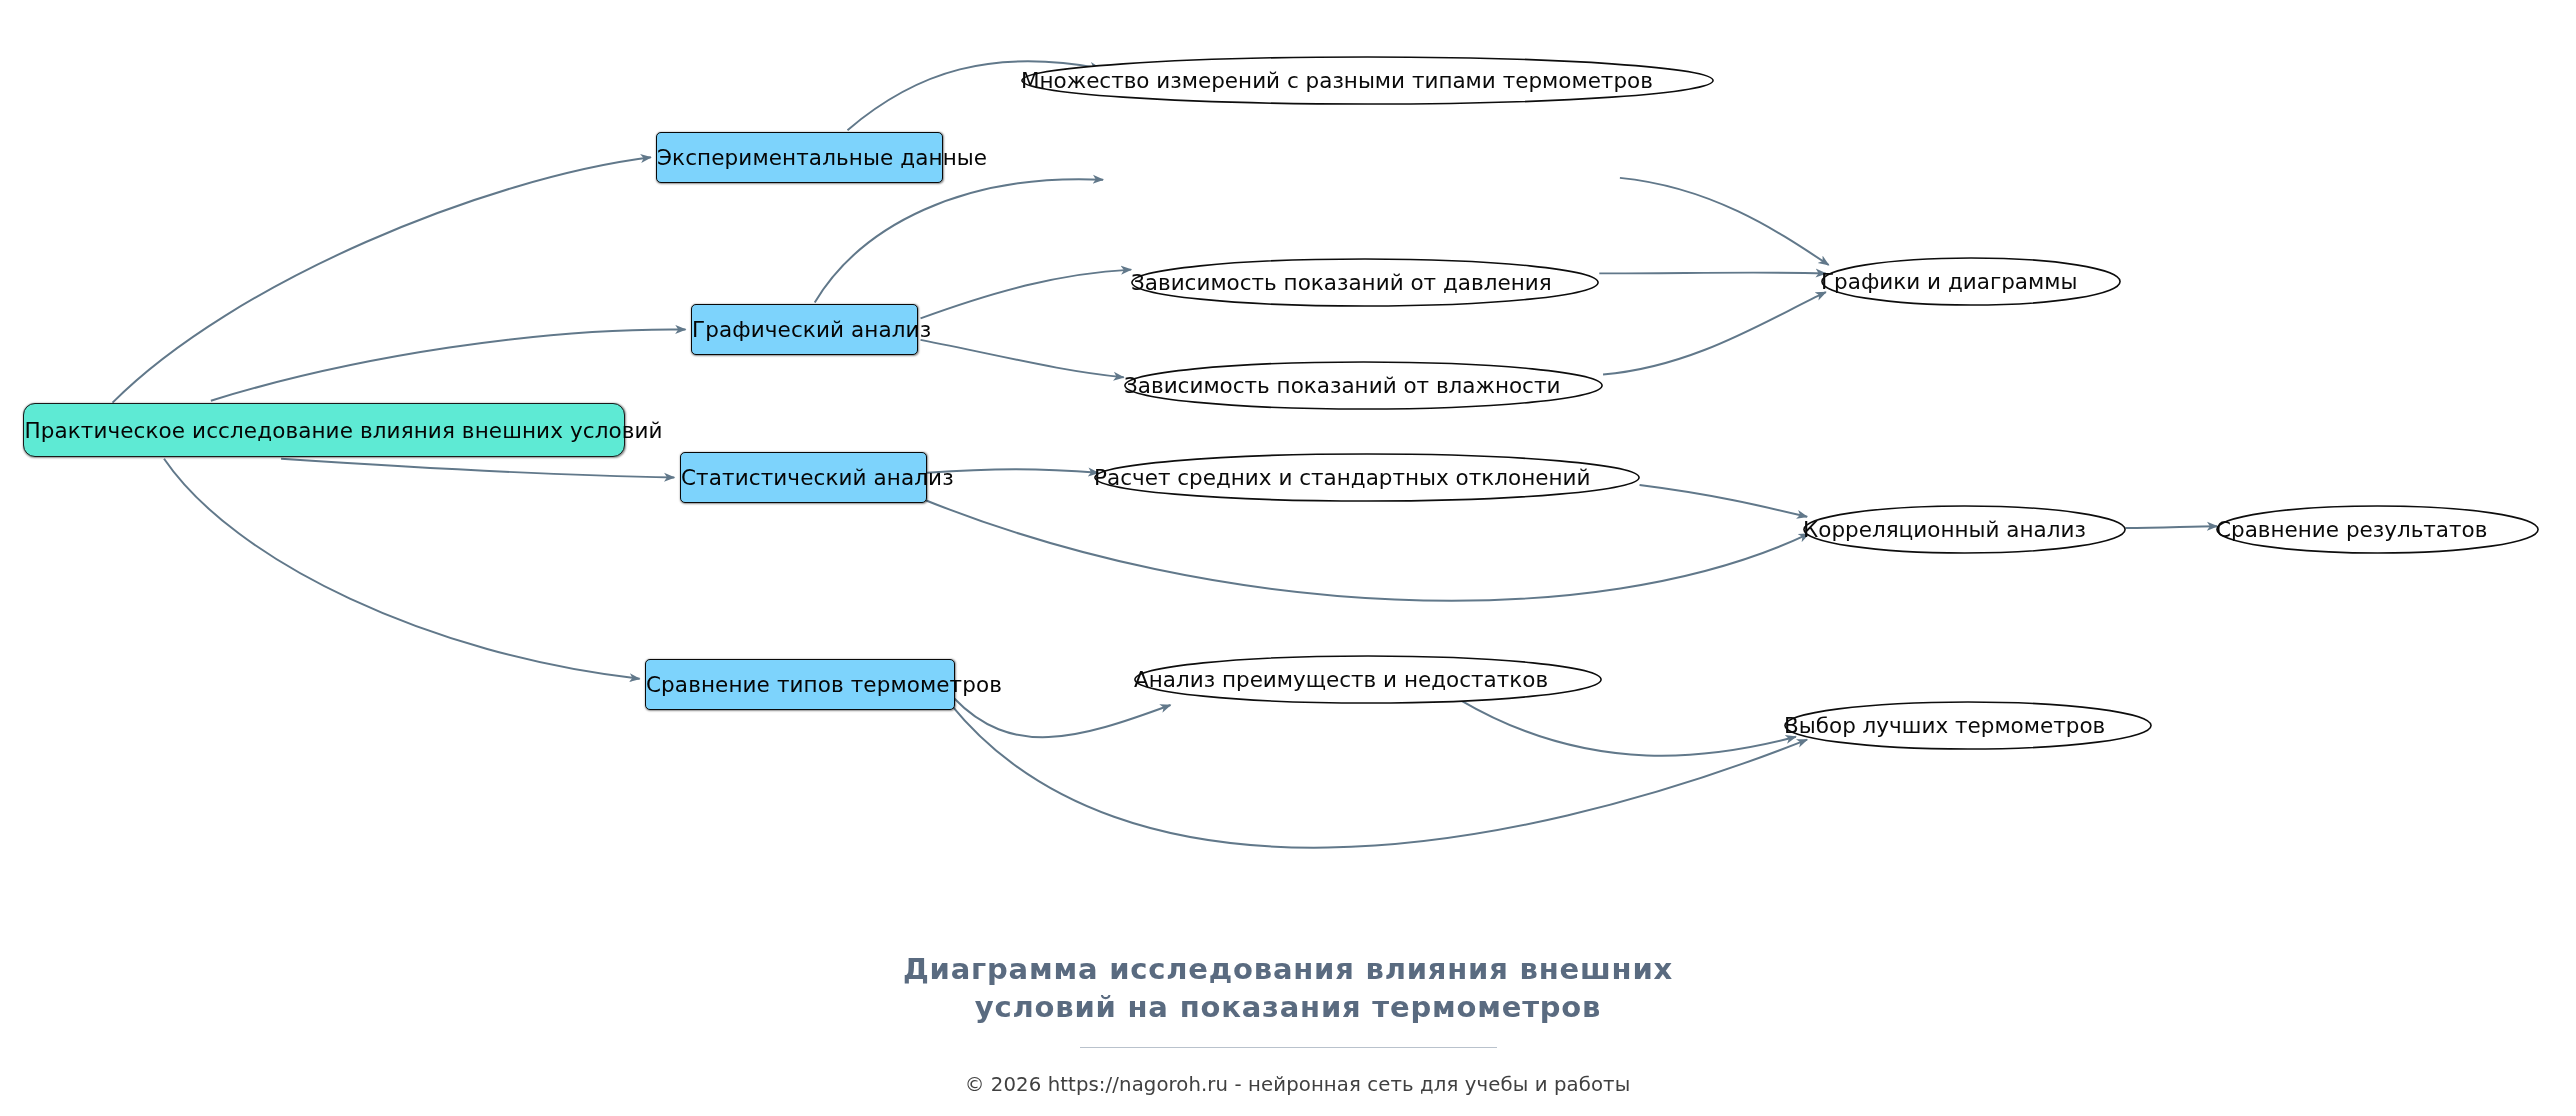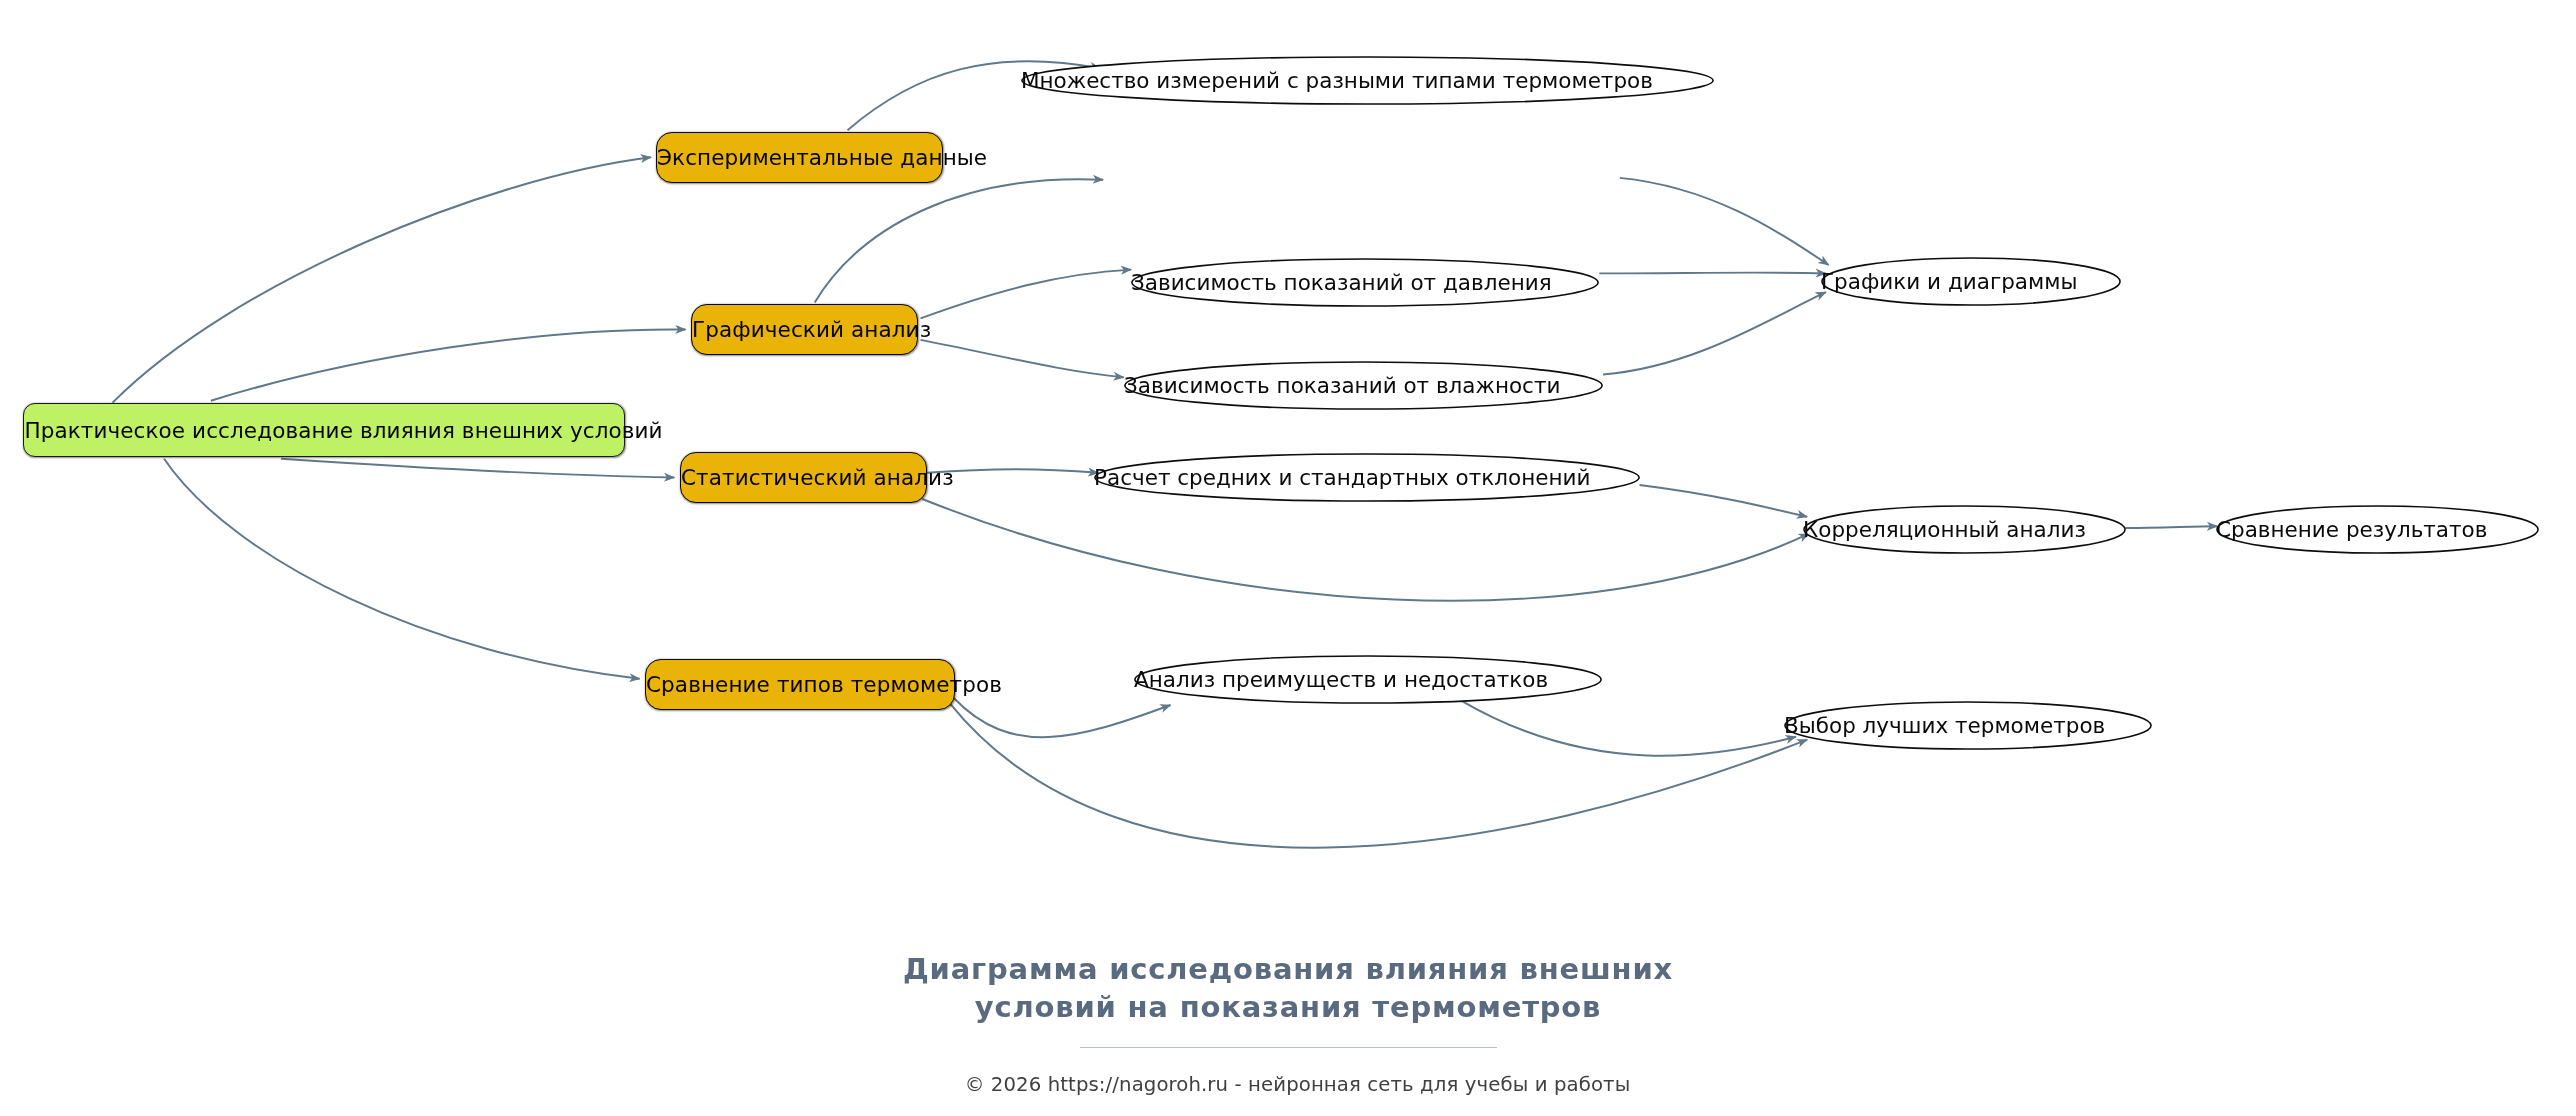--- a/index.html
+++ b/index.html
@@ -3,27 +3,27 @@
 <meta charset="utf-8">
 <style>
   html,body{margin:0;padding:0;background:#ffffff;}
   body{width:2576px;height:1116px;font-family:"DejaVu Sans","Liberation Sans",sans-serif;overflow:hidden;}
   #stage{position:relative;width:2576px;height:1116px;background:#ffffff;}
   #edges{position:absolute;left:0;top:0;width:2576px;height:1116px;}
   .node{position:absolute;display:flex;align-items:center;justify-content:flex-start;box-sizing:border-box;}
   .node span{white-space:nowrap;display:block;}
 
   .rootnode{
-    background:#bef264;border:1.5px solid #1a1a1a;border-radius:12px;
+    background:#5eead4;border:1.5px solid #1a1a1a;border-radius:12px;
     box-shadow:0.9px 0.9px 1.9px rgba(0,0,0,.45);
   }
   .rootnode span{color:#050505;font-size:21.5px;letter-spacing:0.1px;}
 
   .branchnode{
-    background:#eab308;border:1.7px solid #090909;border-radius:16px;
+    background:#7dd3fc;border:1.7px solid #090909;border-radius:5px;
     box-shadow:0.9px 0.9px 1.9px rgba(0,0,0,.45);
   }
   .branchnode span{color:#050505;font-size:21.5px;letter-spacing:0.1px;}
 
   .leafnode{background:transparent;}
   .leafnode .ell{position:absolute;left:0;top:0;width:100%;height:100%;}
   .leafnode span{position:relative;color:#0a0a0a;font-size:21.5px;z-index:2;}
 
   #caption{position:absolute;left:0;top:950px;width:2576px;text-align:center;}
   #caption .ttl{

